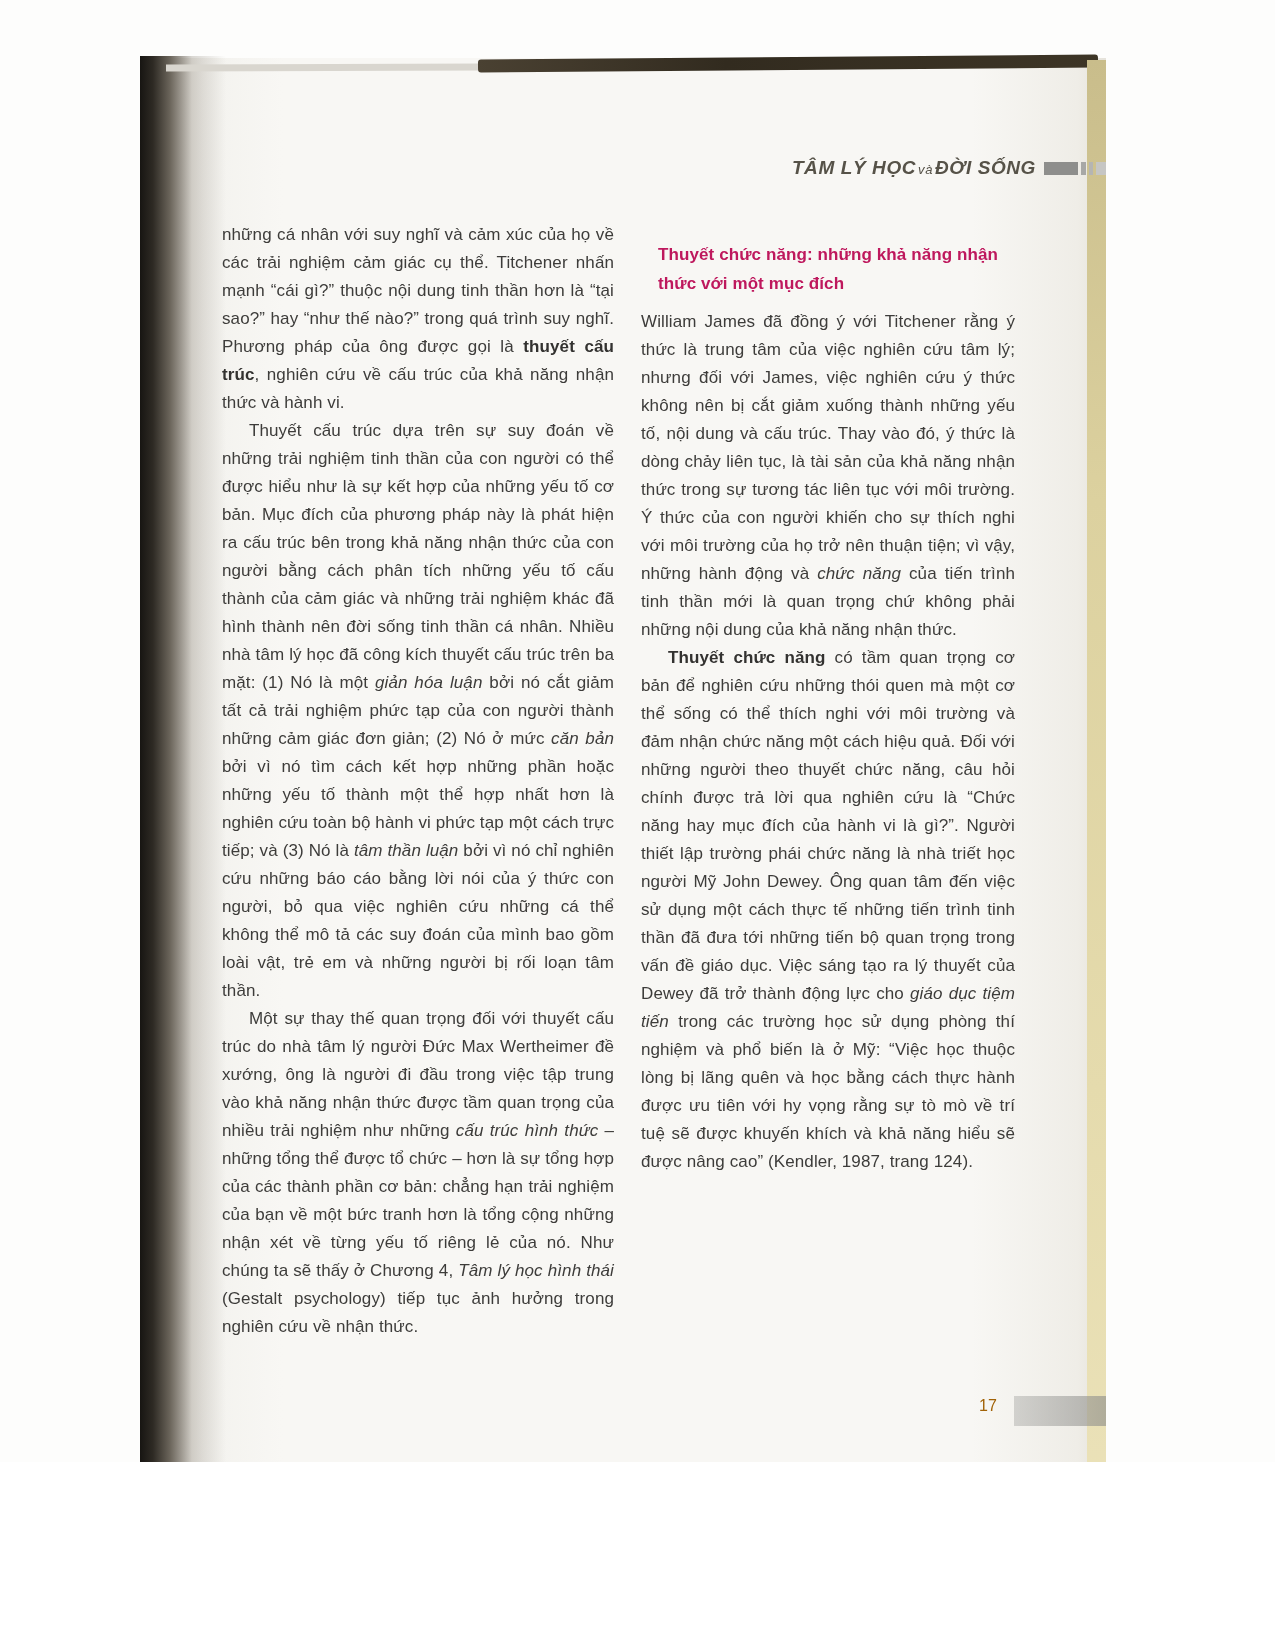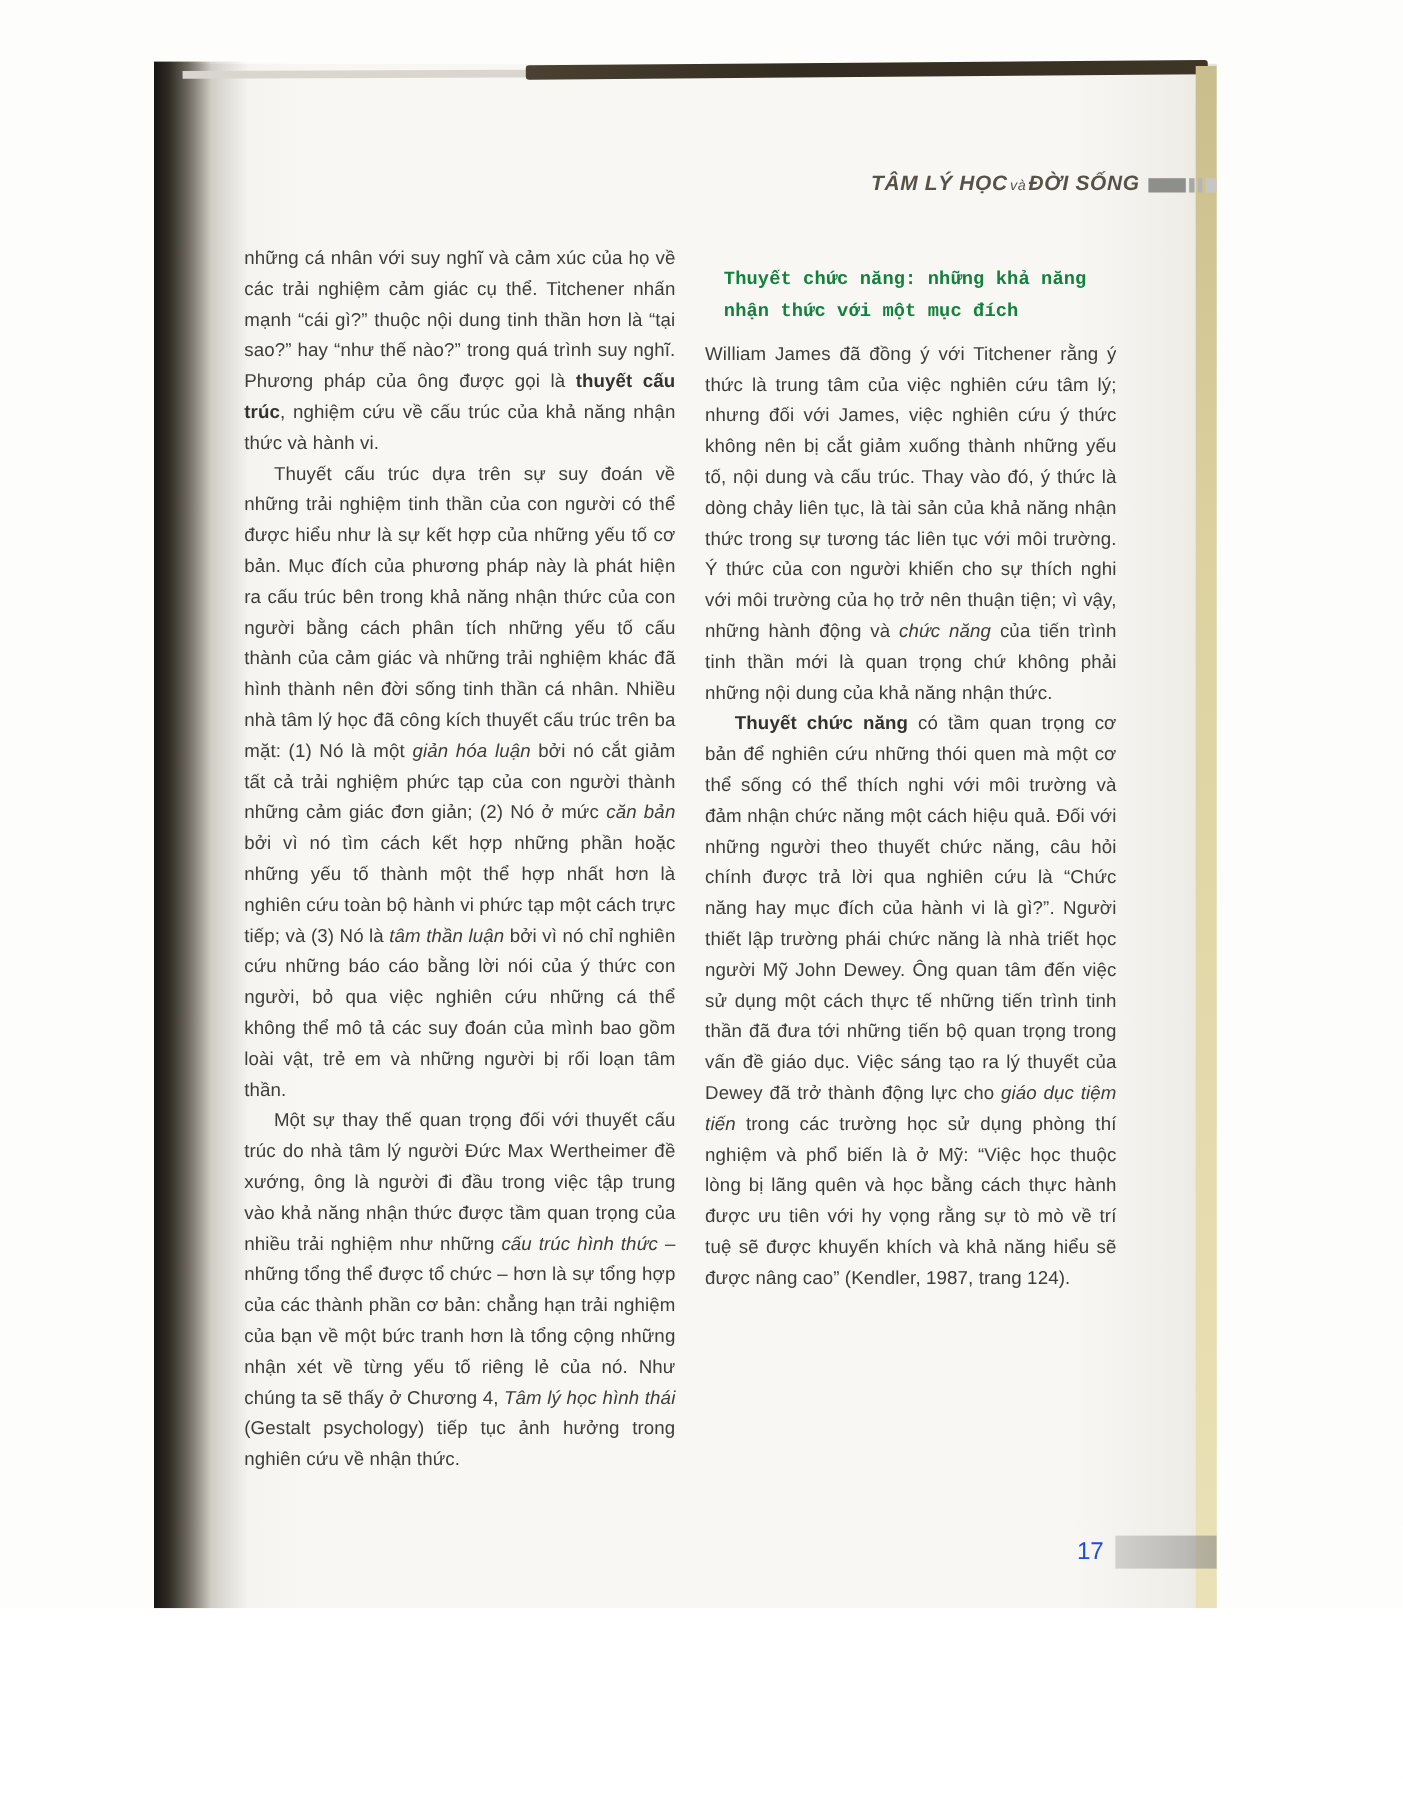--- a/index.html
+++ b/index.html
@@ -57,33 +57,33 @@
   
   .col {
     position:absolute; color:#3d3c3a; font-size:17px; line-height:28px;
     text-align:justify; letter-spacing:0.1px;
   }
   .col-left  { left:222px; top:221px; width:392px; }
   .col-right { left:641px; top:226px; width:374px; }
   .col p { margin:0; }
   .col p.indent { text-indent:27px; }
   .col p.heading {
-    font-weight:bold; color:#15803d; text-align:left;
-    margin:14px 0 10px 0; padding-left:17px; line-height:29px;font-family:Liberation Mono, monospace;
+    font-weight:bold; color:#be185d; text-align:left;
+    margin:14px 0 10px 0; padding-left:17px; line-height:29px;
   }
   .b { font-weight:bold; color:#333230; }
   .i { font-style:italic; }
   
   .smudge {
     position:absolute; left:1014px; top:1396px; width:92px; height:30px;
     background:linear-gradient(to right, rgba(175,175,172,0.5), rgba(140,140,137,0.62));
   }
   .page-number {
     position:absolute; left:979px; top:1397px;
-    font-size:22px; color:#1d4ed8;
+    font-size:16px; color:#a16207;
   }
 </style>
 </head>
 <body>
 
 <div class="canvas">
 
   <div class="page"></div>
   <div class="gutter"></div>
   <div class="edge-top-light"></div>
@@ -95,21 +95,21 @@
     <span class="header-title"><span>TÂM LÝ HỌC</span><span class="conn">và</span><span>ĐỜI SỐNG</span></span>
     <span class="header-marks">
       <span class="m1"></span>
       <span class="m2"></span>
       <span class="m3"></span>
       <span class="m4"></span>
     </span>
   </div>
 
   <div class="col col-left">
-      <p class="para"><span>những cá nhân với suy nghĩ và cảm xúc của họ về các trải nghiệm cảm giác cụ thể. Titchener nhấn mạnh “cái gì?” thuộc nội dung tinh thần hơn là “tại sao?” hay “như thế nào?” trong quá trình suy nghĩ. Phương pháp của ông được gọi là </span><span class="b">thuyết cấu trúc</span><span>, nghiệm cứu về cấu trúc của khả năng nhận thức và hành vi.</span></p>
+      <p class="para"><span>những cá nhân với suy nghĩ và cảm xúc của họ về các trải nghiệm cảm giác cụ thể. Titchener nhấn mạnh “cái gì?” thuộc nội dung tinh thần hơn là “tại sao?” hay “như thế nào?” trong quá trình suy nghĩ. Phương pháp của ông được gọi là </span><span class="b">thuyết cấu trúc</span><span>, nghiên cứu về cấu trúc của khả năng nhận thức và hành vi.</span></p>
       <p class="para indent"><span>Thuyết cấu trúc dựa trên sự suy đoán về những trải nghiệm tinh thần của con người có thể được hiểu như là sự kết hợp của những yếu tố cơ bản. Mục đích của phương pháp này là phát hiện ra cấu trúc bên trong khả năng nhận thức của con người bằng cách phân tích những yếu tố cấu thành của cảm giác và những trải nghiệm khác đã hình thành nên đời sống tinh thần cá nhân. Nhiều nhà tâm lý học đã công kích thuyết cấu trúc trên ba mặt: (1) Nó là một </span><span class="i">giản hóa luận</span><span> bởi nó cắt giảm tất cả trải nghiệm phức tạp của con người thành những cảm giác đơn giản; (2) Nó ở mức </span><span class="i">căn bản</span><span> bởi vì nó tìm cách kết hợp những phần hoặc những yếu tố thành một thể hợp nhất hơn là nghiên cứu toàn bộ hành vi phức tạp một cách trực tiếp; và (3) Nó là </span><span class="i">tâm thần luận</span><span> bởi vì nó chỉ nghiên cứu những báo cáo bằng lời nói của ý thức con người, bỏ qua việc nghiên cứu những cá thể không thể mô tả các suy đoán của mình bao gồm loài vật, trẻ em và những người bị rối loạn tâm thần.</span></p>
       <p class="para indent"><span>Một sự thay thế quan trọng đối với thuyết cấu trúc do nhà tâm lý người Đức Max Wertheimer đề xướng, ông là người đi đầu trong việc tập trung vào khả năng nhận thức được tầm quan trọng của nhiều trải nghiệm như những </span><span class="i">cấu trúc hình thức</span><span> – những tổng thể được tổ chức – hơn là sự tổng hợp của các thành phần cơ bản: chẳng hạn trải nghiệm của bạn về một bức tranh hơn là tổng cộng những nhận xét về từng yếu tố riêng lẻ của nó. Như chúng ta sẽ thấy ở Chương 4, </span><span class="i">Tâm lý học hình thái</span><span> (Gestalt psychology) tiếp tục ảnh hưởng trong nghiên cứu về nhận thức.</span></p>
     </div>
 
   <div class="col col-right">
       <p class="heading"><span>Thuyết chức năng: những khả năng nhận thức với một mục đích</span></p>
       <p class="para"><span>William James đã đồng ý với Titchener rằng ý thức là trung tâm của việc nghiên cứu tâm lý; nhưng đối với James, việc nghiên cứu ý thức không nên bị cắt giảm xuống thành những yếu tố, nội dung và cấu trúc. Thay vào đó, ý thức là dòng chảy liên tục, là tài sản của khả năng nhận thức trong sự tương tác liên tục với môi trường. Ý thức của con người khiến cho sự thích nghi với môi trường của họ trở nên thuận tiện; vì vậy, những hành động và </span><span class="i">chức năng</span><span> của tiến trình tinh thần mới là quan trọng chứ không phải những nội dung của khả năng nhận thức.</span></p>
       <p class="para indent"><span class="b">Thuyết chức năng</span><span> có tầm quan trọng cơ bản để nghiên cứu những thói quen mà một cơ thể sống có thể thích nghi với môi trường và đảm nhận chức năng một cách hiệu quả. Đối với những người theo thuyết chức năng, câu hỏi chính được trả lời qua nghiên cứu là “Chức năng hay mục đích của hành vi là gì?”. Người thiết lập trường phái chức năng là nhà triết học người Mỹ John Dewey. Ông quan tâm đến việc sử dụng một cách thực tế những tiến trình tinh thần đã đưa tới những tiến bộ quan trọng trong vấn đề giáo dục. Việc sáng tạo ra lý thuyết của Dewey đã trở thành động lực cho </span><span class="i">giáo dục tiệm tiến</span><span> trong các trường học sử dụng phòng thí nghiệm và phổ biến là ở Mỹ: “Việc học thuộc lòng bị lãng quên và học bằng cách thực hành được ưu tiên với hy vọng rằng sự tò mò về trí tuệ sẽ được khuyến khích và khả năng hiểu sẽ được nâng cao” (Kendler, 1987, trang 124).</span></p>
     </div>
 

